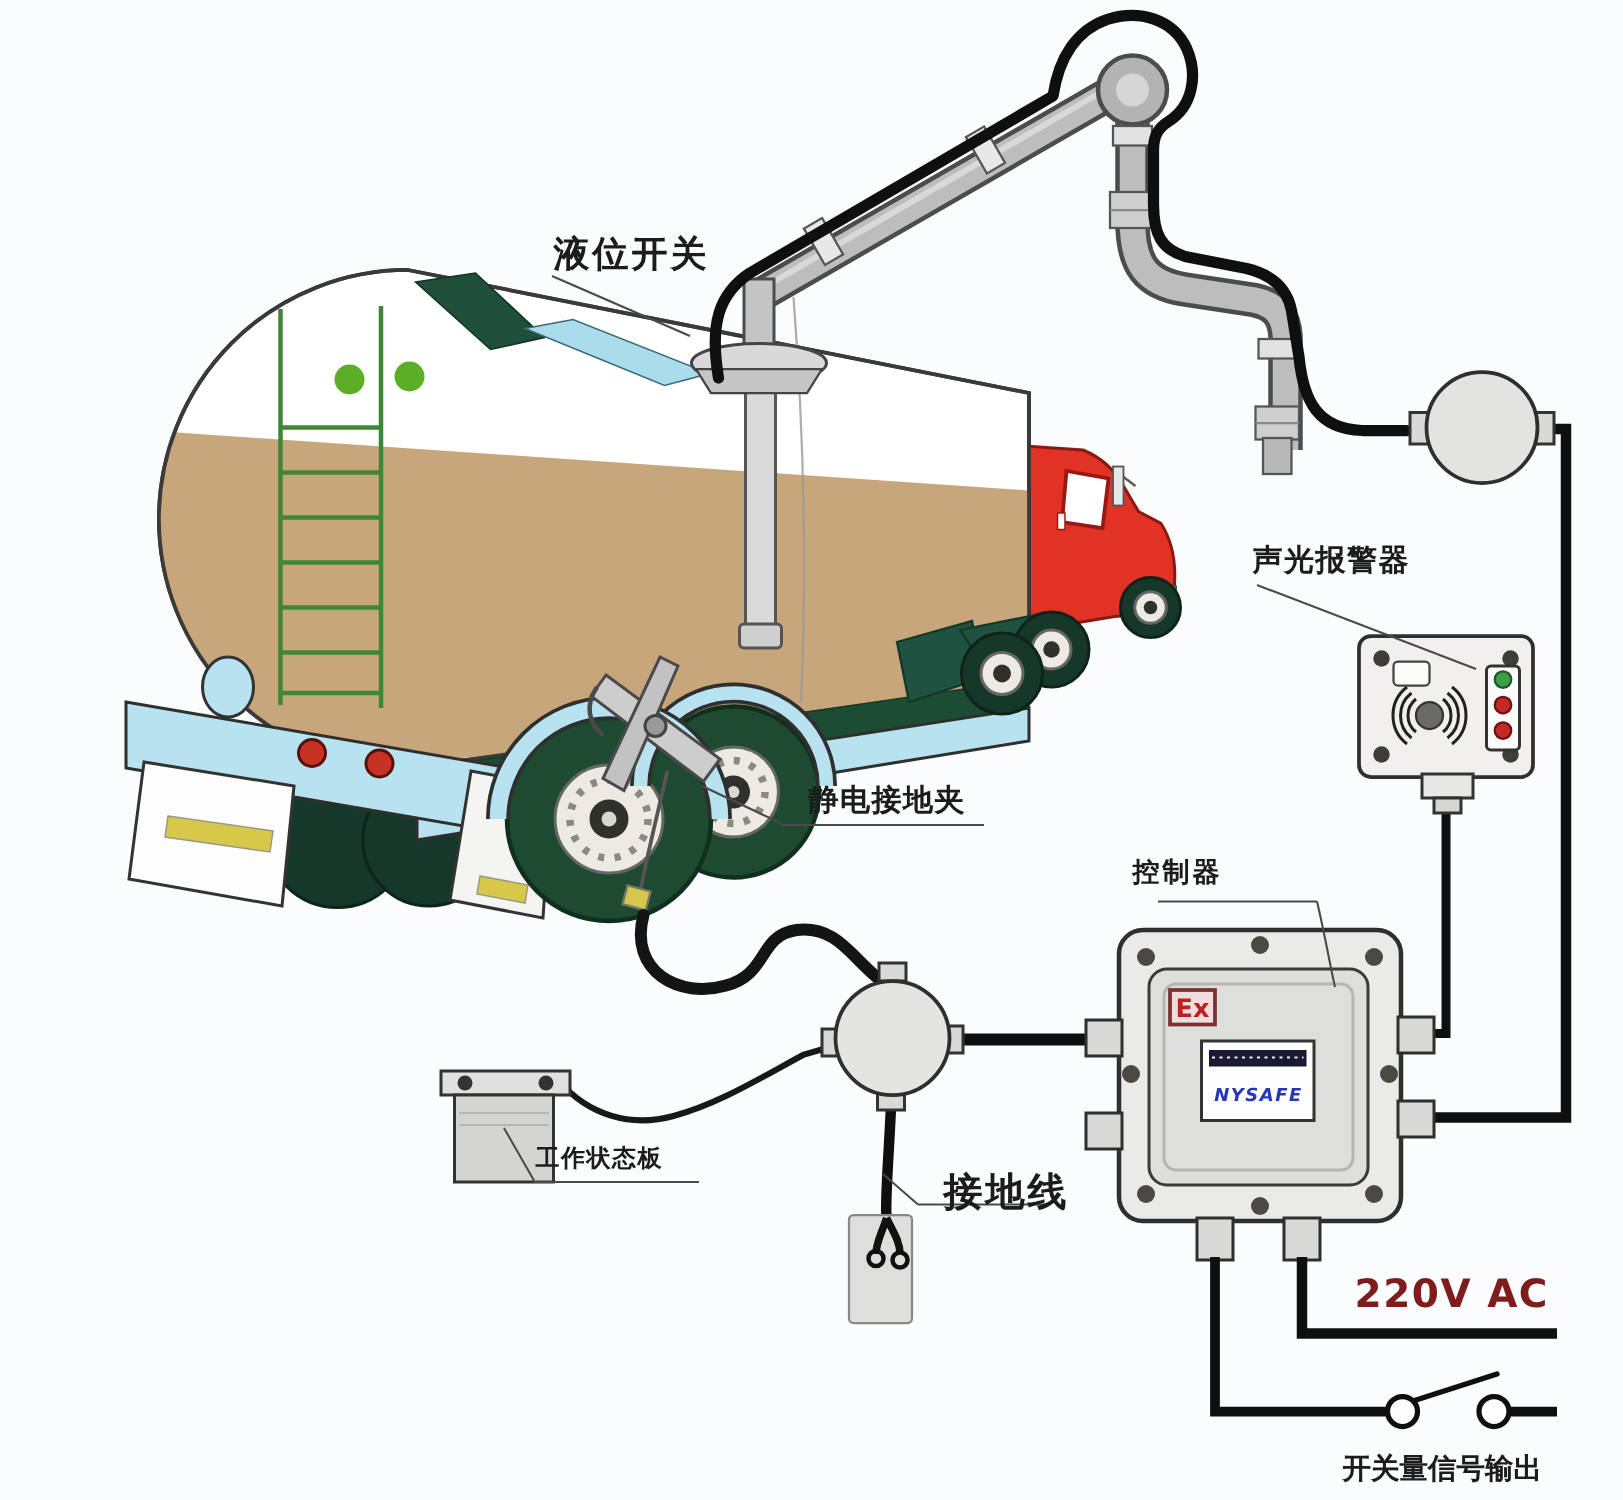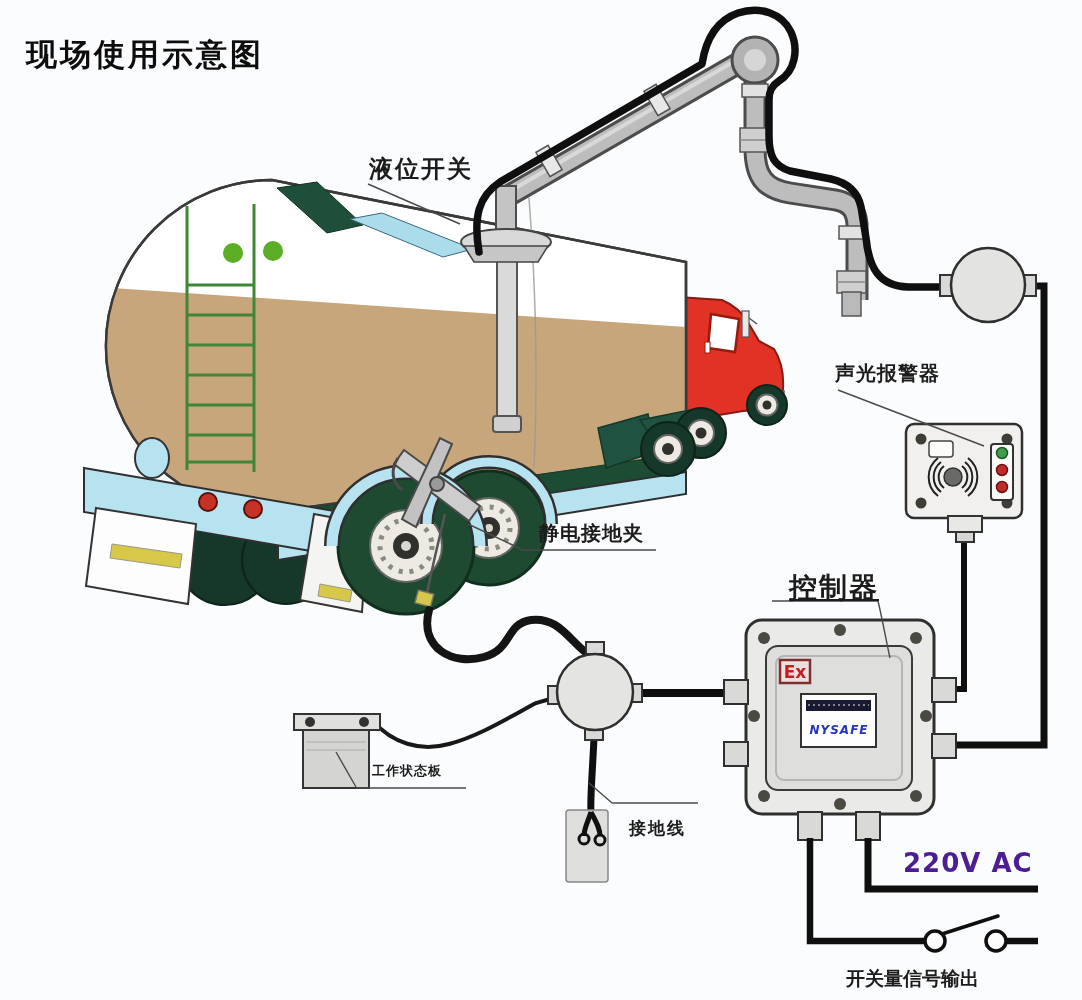--- a/index.html
+++ b/index.html
@@ -5,25 +5,25 @@
   html,body{margin:0;padding:0;background:#eef0f2;}
   #stage{position:relative;width:1082px;height:1000px;background:#fbfcfd;overflow:hidden;
          font-family:"DejaVu Sans","Liberation Sans",sans-serif;}
   #stage svg{position:absolute;left:0;top:0;}
   .lbl{position:absolute;color:#1c1c1c;font-weight:bold;white-space:nowrap;
        font-family:"DejaVu Sans","Liberation Sans",sans-serif;}
   .title{left:26px;top:34px;font-size:31px;letter-spacing:3px;color:#0d0d0d;}
   .lbl-level{left:369px;top:153px;font-size:24px;letter-spacing:2px;}
   .lbl-alarm{left:835px;top:360px;font-size:20px;letter-spacing:1px;text-align:right;}
   .lbl-clamp{left:539px;top:520px;font-size:20px;letter-spacing:1px;text-align:right;}
-  .lbl-controller{left:789px;top:569px;font-size:28px;letter-spacing:2px;text-decoration:underline;}
-  .lbl-board{left:372px;top:762px;font-size:13px;letter-spacing:1px;}
-  .lbl-ground{left:629px;top:777px;font-size:17px;letter-spacing:2px;margin-top:40px;}
-  .lbl-power{left:903px;top:848px;font-size:26px;letter-spacing:1px;color:#4c1d95;}
-  .lbl-switch{left:846px;top:966px;font-size:19px;}
+  .lbl-controller{left:755px;top:569px;font-size:18px;letter-spacing:2px;}
+  .lbl-board{left:357px;top:762px;font-size:16px;letter-spacing:1px;}
+  .lbl-ground{left:629px;top:777px;font-size:26px;letter-spacing:2px;}
+  .lbl-power{left:903px;top:848px;font-size:26px;letter-spacing:1px;color:#7f1d1d;}
+  .lbl-switch{left:895px;top:966px;font-size:19px;}
 </style>
 </head>
 <body>
 
 <div id="stage">
 
 <svg width="1082" height="1000" viewBox="0 0 1082 1000">
   <defs>
     <clipPath id="tankClip">
       <path d="M 272,180 A 166 166 0 1 0 272,512 L 686,455 L 686,262 Z"></path>
@@ -261,21 +261,20 @@
   <g stroke="#4a4a4a" stroke-width="1.4" fill="none">
     <path d="M 368,184 L 460,224"></path>
     <path d="M 838,390 L 984,446"></path>
     <path d="M 772,601 L 878,601 M 878,601 C 883,622 886,640 890,658"></path>
     <path d="M 468,524 L 521,549 M 521,550 L 656,550"></path>
     <path d="M 336,752 L 356,787 M 356,788 L 466,788"></path>
     <path d="M 589,783 L 612,803 M 612,803 L 698,803"></path>
   </g>
 </svg>
 
-<div class="lbl title">现场使用示意图</div>
 <div class="lbl lbl-level">液位开关</div>
 <div class="lbl lbl-alarm">声光报警器</div>
 <div class="lbl lbl-clamp">静电接地夹</div>
 <div class="lbl lbl-controller">控制器</div>
 <div class="lbl lbl-board">工作状态板</div>
 <div class="lbl lbl-ground">接地线</div>
 <div class="lbl lbl-power">220V AC</div>
 <div class="lbl lbl-switch">开关量信号输出</div>
 
 </div>

